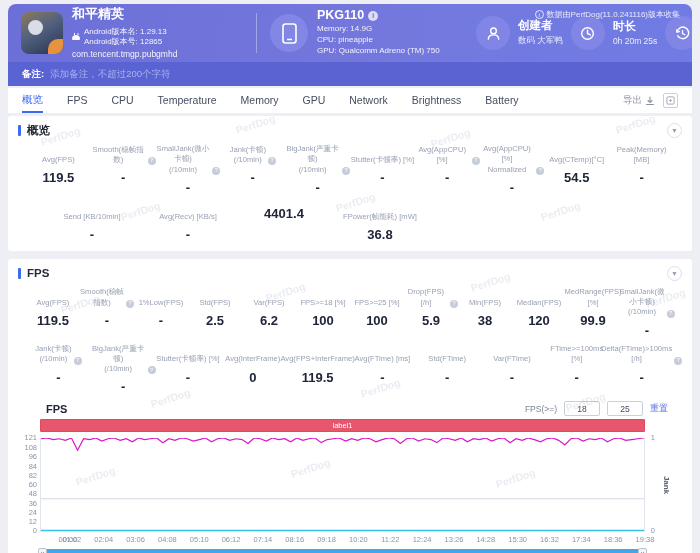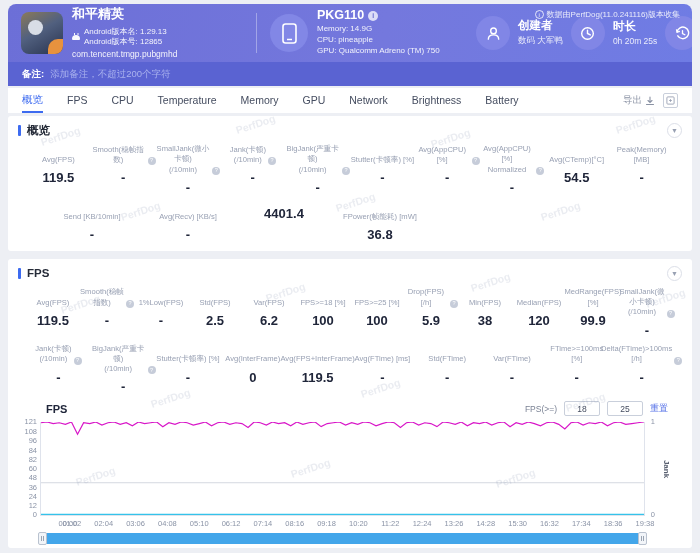--- a/index.html
+++ b/index.html
@@ -378,20 +378,23 @@
   <div class="chead">
     <span class="cname">FPS</span>
     <div class="cctrl">
       <span>FPS(&gt;=)</span>
       <input class="thr" value="18" style="">
       <input class="thr" value="25" style="">
       <span class="reset">重置</span>
     </div>
   </div>
 
+  <div class="band">
+    <span class="band-label">label1</span>
+  </div>
 
   <div class="plot-wrap">
     <span class="an-left">FPS</span>
     <span class="an-right">Jank</span>
     <div class="plot">
       <svg id="chart-svg" viewBox="0 0 1000 100" preserveAspectRatio="none">
           <line x1="0" x2="1000" y1="65.3" y2="65.3" stroke="#c9ced8" stroke-width="0.8" vector-effect="non-scaling-stroke"></line>
           <polyline points="0.0,0.8 10.1,0.0 20.2,1.7 30.3,0.8 40.4,2.5 50.5,0.0 60.6,13.2 70.7,0.8 80.8,1.7 90.9,0.0 101.0,3.3 111.1,0.8 121.2,0.0 131.3,2.5 141.4,0.8 151.5,4.1 161.6,0.0 171.7,1.7 181.8,0.8 191.9,0.0 202.0,5.0 212.1,0.8 222.2,2.5 232.3,0.0 242.4,0.8 252.5,3.3 262.6,1.7 272.7,0.0 282.8,4.1 292.9,0.8 303.0,0.0 313.1,2.5 323.2,0.8 333.3,1.7 343.4,5.8 353.5,0.0 363.6,0.8 373.7,3.3 383.8,0.0 393.9,1.7 404.0,0.8 414.1,4.1 424.2,0.0 434.3,2.5 444.4,0.8 454.5,0.0 464.6,5.0 474.7,1.7 484.8,0.8 494.9,0.0 505.1,3.3 515.2,0.8 525.3,2.5 535.4,0.0 545.5,0.8 555.6,4.1 565.7,1.7 575.8,0.0 585.9,0.8 596.0,5.8 606.1,0.8 616.2,0.0 626.3,3.3 636.4,0.8 646.5,1.7 656.6,5.0 666.7,0.0 676.8,0.8 686.9,2.5 697.0,0.0 707.1,4.1 717.2,0.8 727.3,1.7 737.4,0.0 747.5,3.3 757.6,0.8 767.7,0.0 777.8,5.0 787.9,0.8 798.0,2.5 808.1,0.0 818.2,1.7 828.3,4.1 838.4,0.8 848.5,0.0 858.6,2.5 868.7,7.4 878.8,0.8 888.9,0.0 899.0,3.3 909.1,0.8 919.2,1.7 929.3,0.0 939.4,4.1 949.5,0.8 959.6,0.0 969.7,2.5 979.8,1.7 989.9,0.8 1000.0,0.0" fill="none" stroke="#d816c8" stroke-width="1.2" vector-effect="non-scaling-stroke"></polyline>
           <polyline points="0.0,99.3 1000.0,99.3" fill="none" stroke="#35c3ea" stroke-width="1.2" vector-effect="non-scaling-stroke"></polyline>
         </svg>

